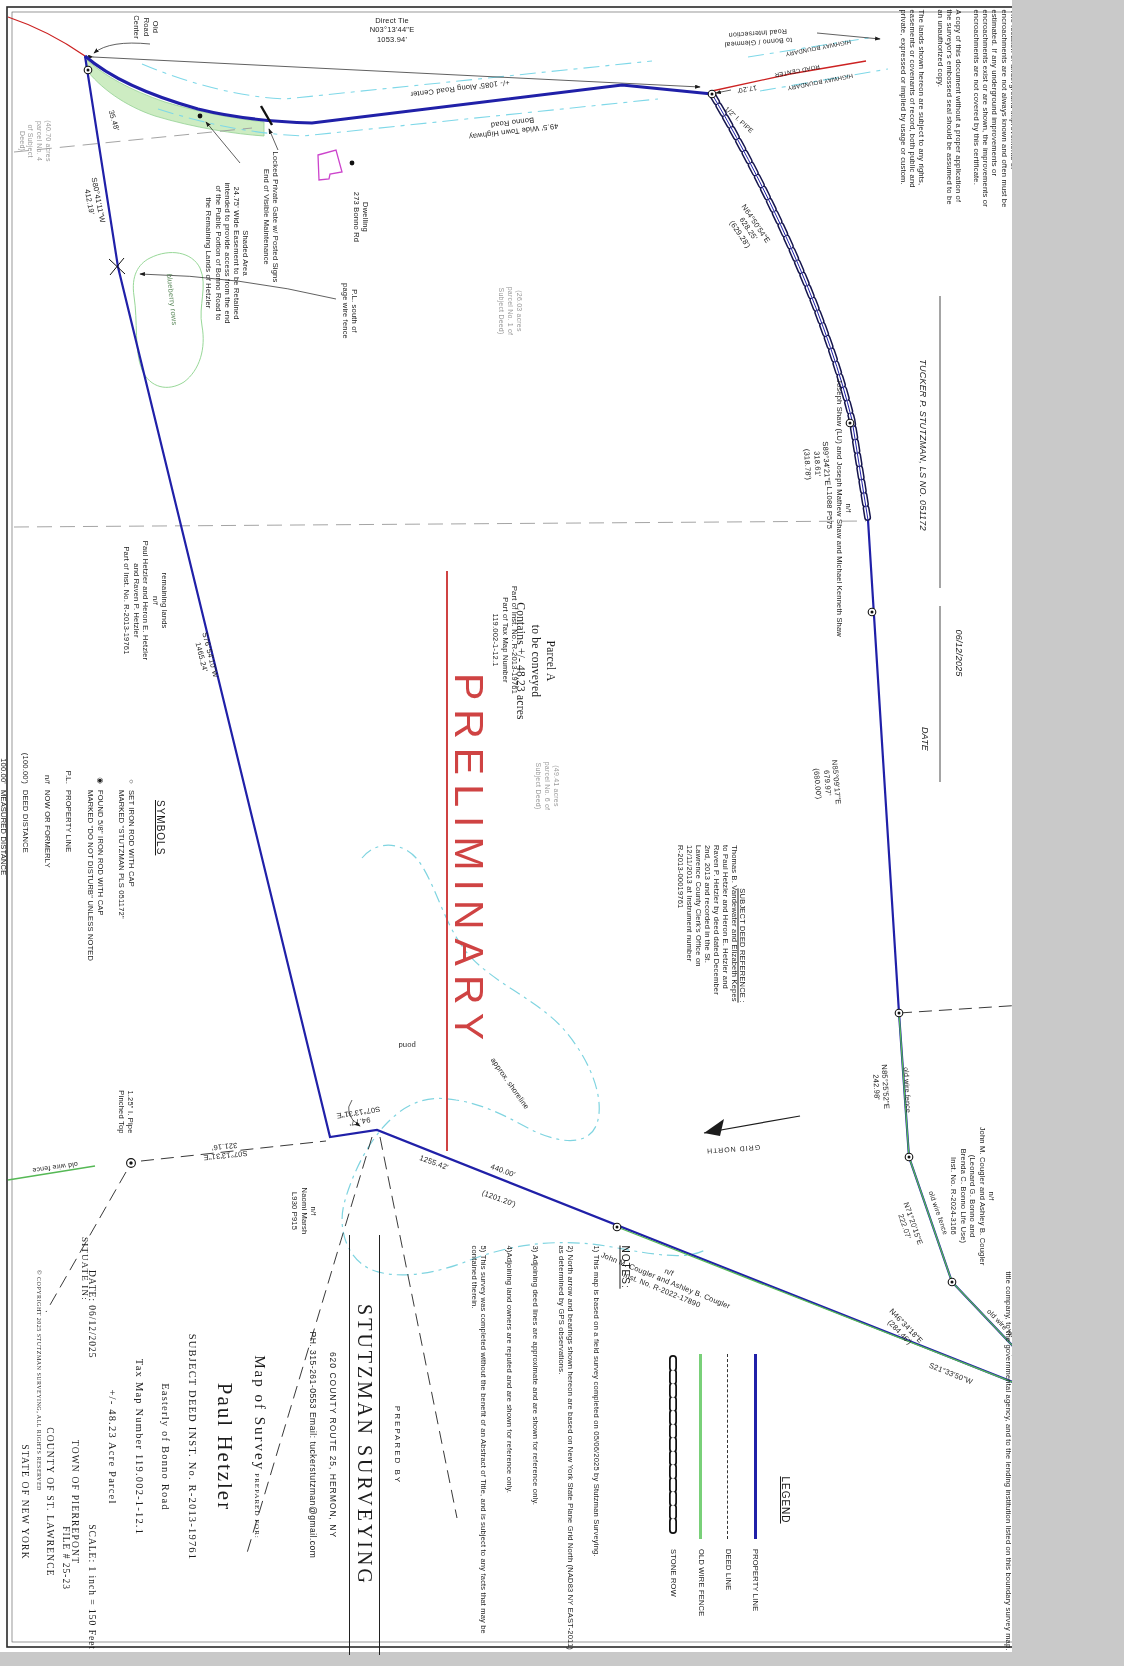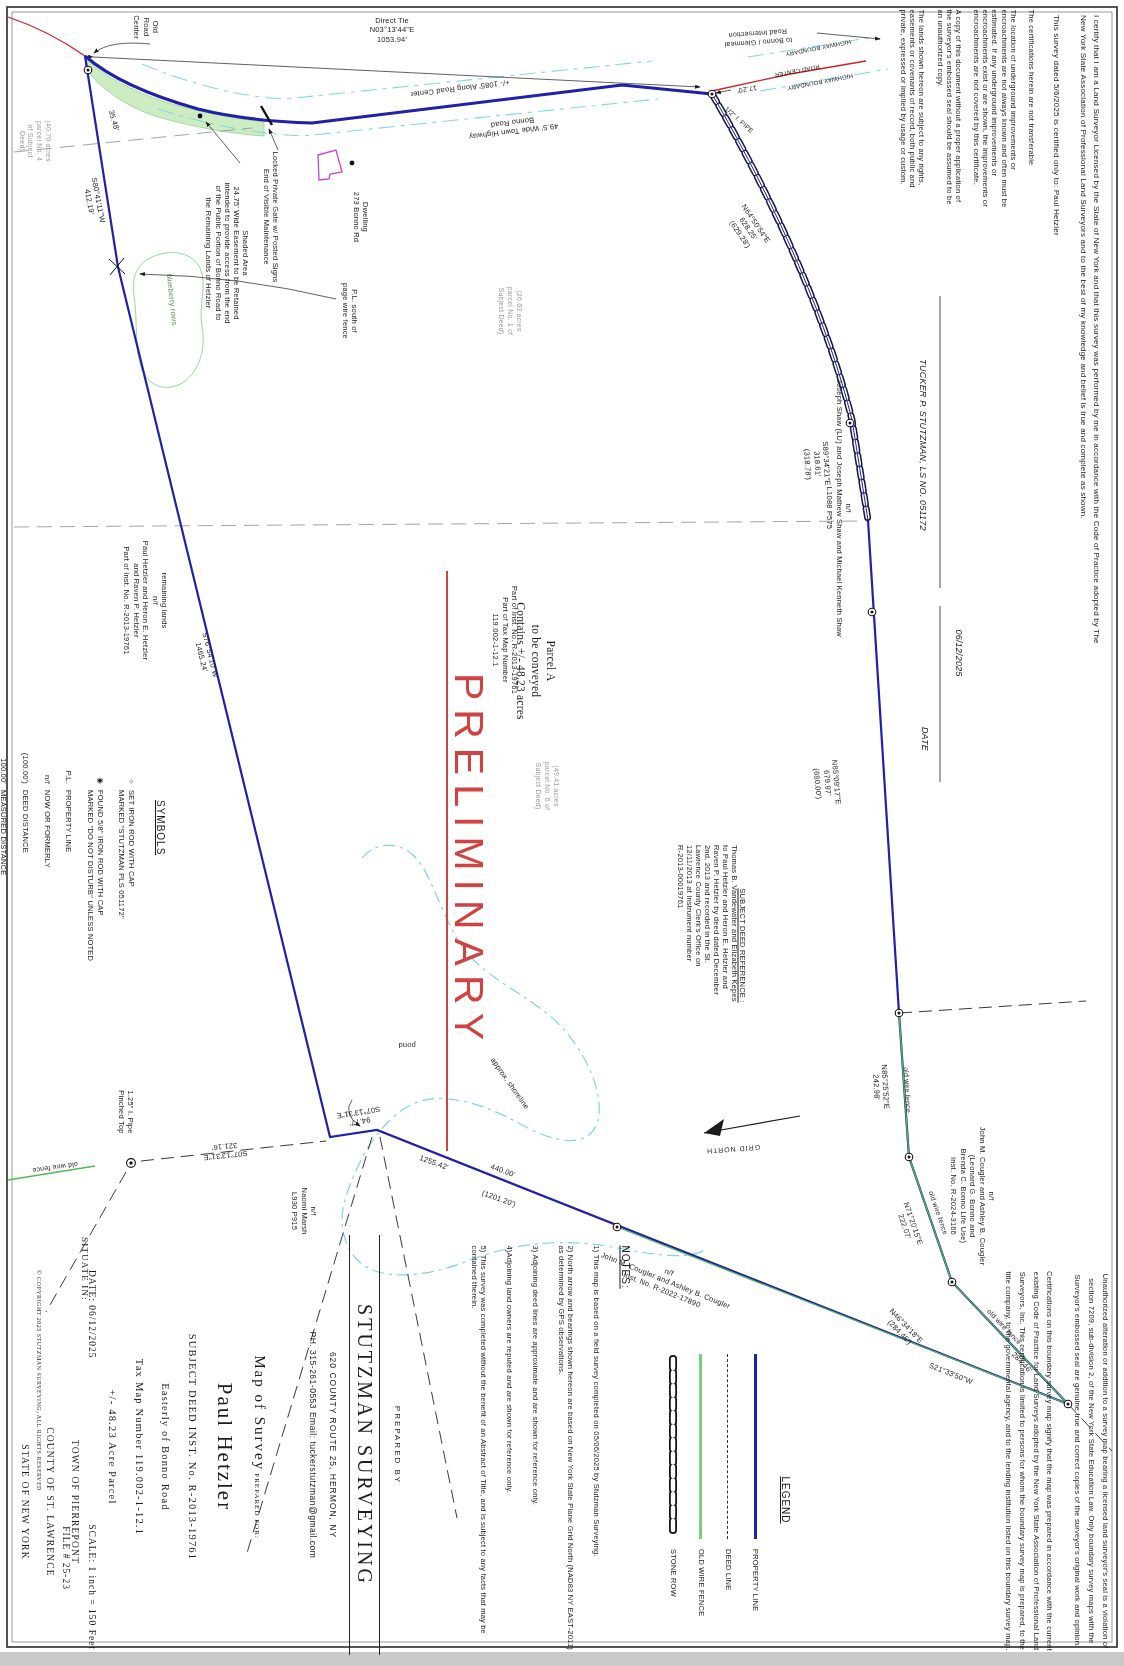--- a/index.html
+++ b/index.html
@@ -1,16 +1,16 @@
 <!DOCTYPE html>
 <html><head>
 <meta charset="utf-8">
 <style>
   html,body{margin:0;padding:0;background:#c9c9c9;}
-  #stage{position:relative;width:1124px;height:1666px;background:#c9c9c9;overflow:hidden;
+  #stage{position:relative;width:1012px;height:1666px;background:#c9c9c9;overflow:hidden;
          font-family:"Liberation Sans",sans-serif;}
   #sheet{position:absolute;left:0;top:0;width:1124px;height:1652px;background:#ffffff;}
   svg{position:absolute;left:0;top:0;}
   .lbl{position:absolute;color:#1c1c1c;white-space:pre-line;text-align:center;
        line-height:1.25;transform-origin:center;font-size:7.5px;letter-spacing:.2px;}
   .left{text-align:left;}
   .gray{color:#9a9a9a;}
   .green{color:#5d8a5d;}
   .ser{font-family:"Liberation Serif",serif;}
   .it{font-style:italic;}

